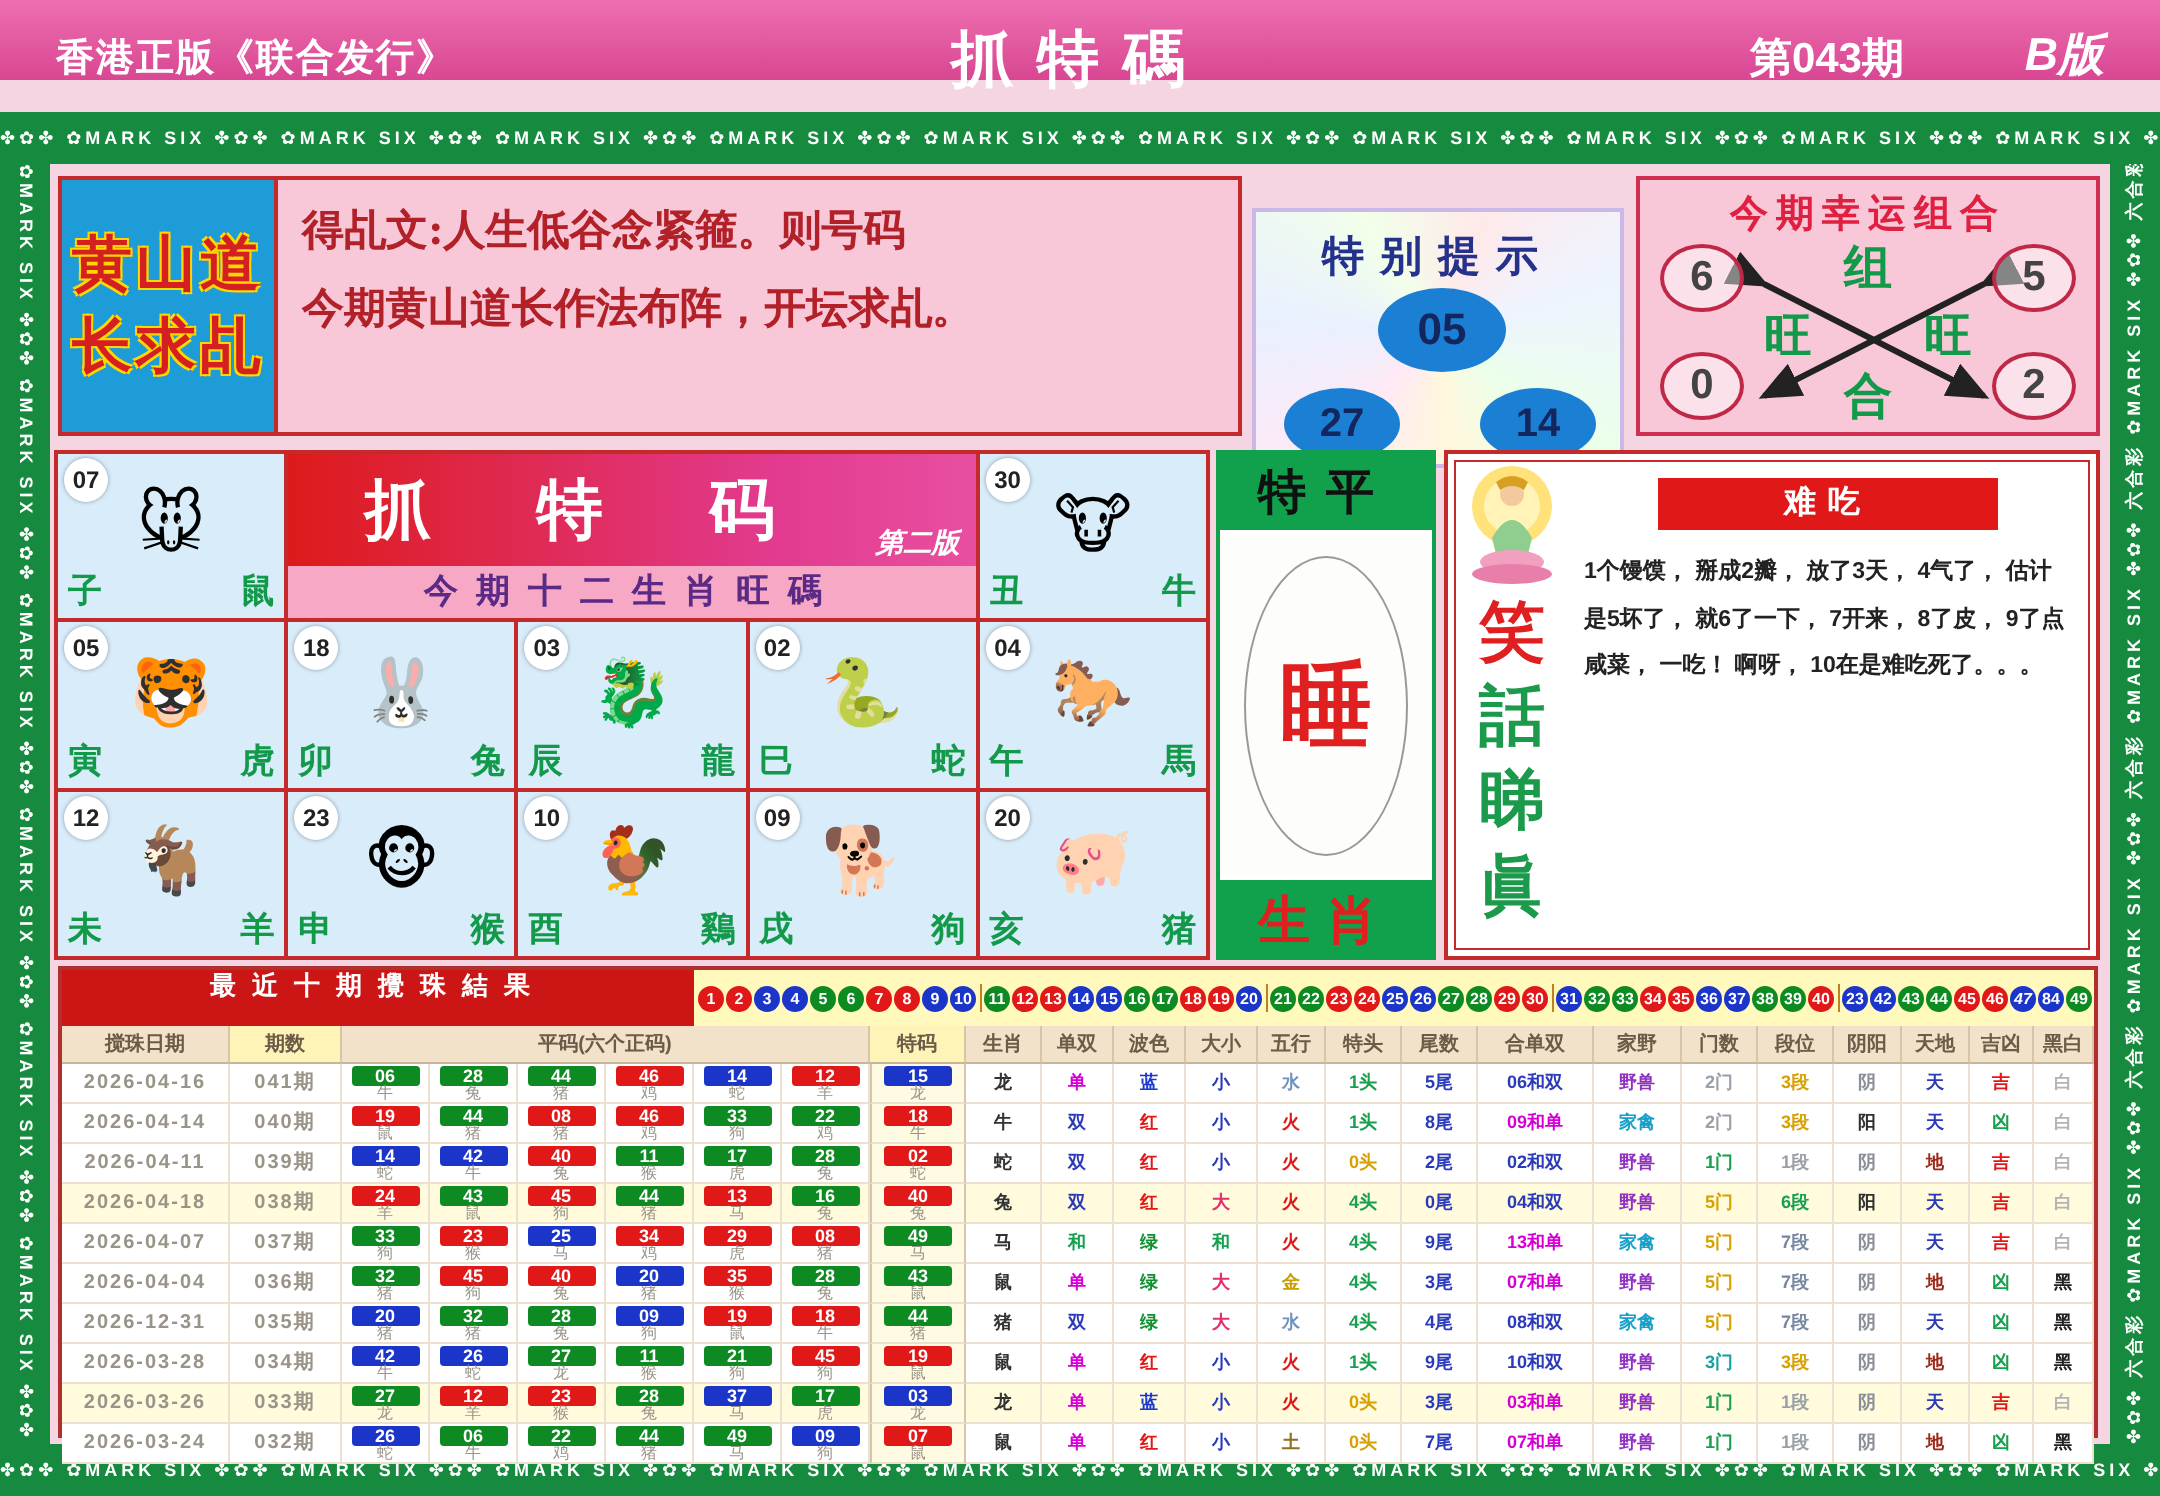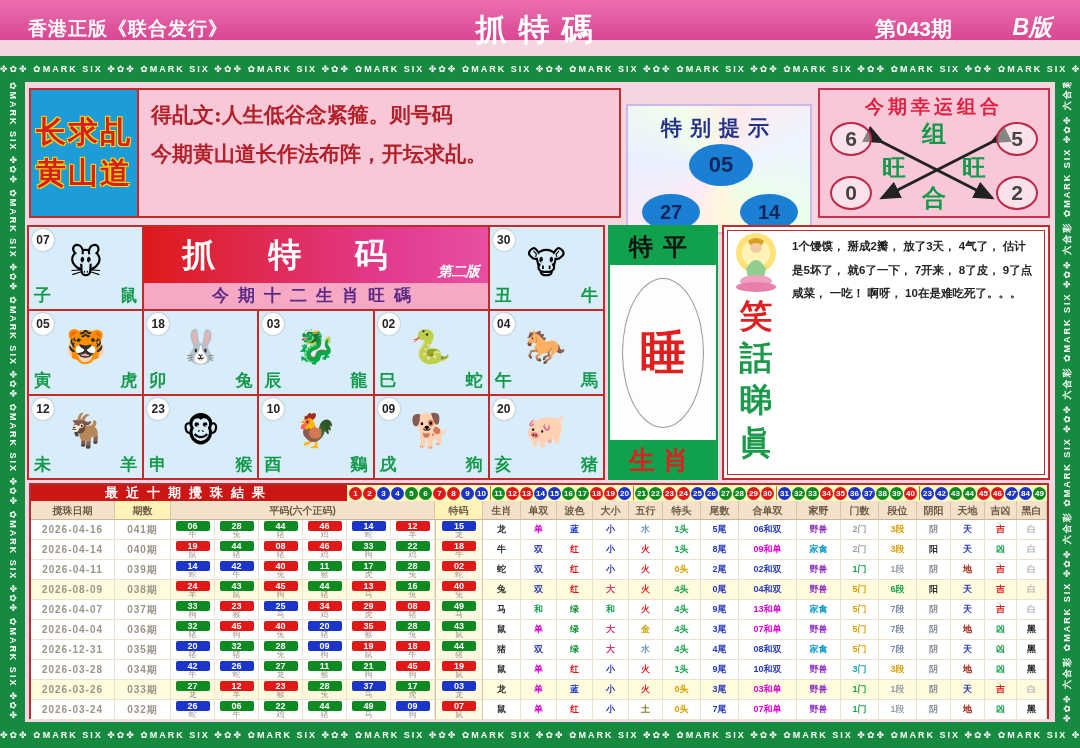--- a/index.html
+++ b/index.html
@@ -86,21 +86,21 @@
   .joke-chars{display:flex;flex-direction:column;align-items:center;}
   .joke-chars span{font-size:33px;font-weight:bold;color:#1a9a4a;line-height:1.28;
     font-family:"DejaVu Serif","Liberation Serif",serif;}
   .joke-chars span:first-child{color:#e02020;}
   .joke-main{flex:1;padding:8px 12px 0 4px;}
   .joke-title{width:170px;height:26px;margin:4px auto 10px auto;background:#e11818;color:#fff;
     font-size:16px;font-weight:bold;text-align:center;line-height:26px;letter-spacing:6px;}
   .joke-body{font-size:11.5px;font-weight:600;color:#222;line-height:2.05;}
   
   .rtable{position:absolute;left:4px;top:401px;width:1020px;height:236px;background:#fff;border:2px solid #b03030;}
-  .r-bannerrow{display:flex;height:16px;}
+  .r-bannerrow{display:flex;height:28px;}
   .r-banner{width:326px;background:#cc1616;color:#fff;font-size:13px;font-weight:bold;
     letter-spacing:8px;text-align:center;line-height:16px;}
   .r-balls{flex:1;background:#fff9be;display:flex;align-items:center;padding-left:2px;}
   .ball{width:13px;height:13px;border-radius:50%;color:#fff;font-size:8px;font-weight:bold;
     display:flex;align-items:center;justify-content:center;margin-right:1px;flex:none;}
   .ball-sep{width:1px;height:14px;background:#c08020;margin:0 1px;flex:none;}
   .tgrid{display:grid;grid-template-columns:84px 56px 44px 44px 44px 44px 44px 44px 48px 38px 36px 36px 36px 34px 38px 38px 58px 44px 38px 38px 34px 34px 32px 30px;}
   .thead{height:19px;background:#f2e2ca;}
   .thead .hcell{font-size:10px;font-weight:bold;color:#6b5b48;text-align:center;line-height:19px;
     border-right:1px solid #d8c4aa;border-bottom:1px solid #c8b498;overflow:hidden;white-space:nowrap;}
@@ -131,22 +131,22 @@
   </div>
 
   <div class="frame frame-top" id="frameTop">✤✿✤ ✿MARK SIX  ✤✿✤ ✿MARK SIX  ✤✿✤ ✿MARK SIX  ✤✿✤ ✿MARK SIX  ✤✿✤ ✿MARK SIX  ✤✿✤ ✿MARK SIX  ✤✿✤ ✿MARK SIX  ✤✿✤ ✿MARK SIX  ✤✿✤ ✿MARK SIX  ✤✿✤ ✿MARK SIX ✤✿✤</div>
   <div class="frame frame-bottom" id="frameBottom">✤✿✤ ✿MARK SIX  ✤✿✤ ✿MARK SIX  ✤✿✤ ✿MARK SIX  ✤✿✤ ✿MARK SIX  ✤✿✤ ✿MARK SIX  ✤✿✤ ✿MARK SIX  ✤✿✤ ✿MARK SIX  ✤✿✤ ✿MARK SIX  ✤✿✤ ✿MARK SIX  ✤✿✤ ✿MARK SIX ✤✿✤</div>
   <div class="frame frame-left" id="frameLeft">✿MARK SIX ✤✿✤  ✿MARK SIX ✤✿✤  ✿MARK SIX ✤✿✤  ✿MARK SIX ✤✿✤  ✿MARK SIX ✤✿✤  ✿MARK SIX ✤✿✤  ✿MARK SIX ✤✿✤  ✿MARK SIX ✤✿✤  ✿MARK SIX ✤✿✤</div>
   <div class="frame frame-right" id="frameRight">✤✿✤ 六合彩 ✿MARK SIX  ✤✿✤ 六合彩 ✿MARK SIX  ✤✿✤ 六合彩 ✿MARK SIX  ✤✿✤ 六合彩 ✿MARK SIX  ✤✿✤ 六合彩 ✿MARK SIX  ✤✿✤ 六合彩 ✿MARK SIX  ✤✿✤ 六合彩 ✿MARK SIX  ✤✿✤ 六合彩 ✿MARK SIX</div>
 
   <div class="content">
 
     <div class="oracle-side">
+      <div>黄山道</div>
       <div>长求乩</div>
-      <div>黄山道</div>
     </div>
     <div class="oracle-msg">
       <div>得乩文:人生低谷念紧箍。则号码</div>
       <div>今期黄山道长作法布阵，开坛求乩。</div>
     </div>
 
     <div class="tip-box">
       <div class="tip-title">特别提示</div>
       <div class="tip-ball tip-b0">05</div>
       <div class="tip-ball tip-b1">27</div>
@@ -278,20 +278,21 @@
           <ellipse cx="26" cy="56" rx="20" ry="5" fill="#e87faa"></ellipse>
         </svg>
         <div class="joke-chars" id="jokeChars">
             <span>笑</span>
             <span>話</span>
             <span>睇</span>
             <span>眞</span>
           </div>
       </div>
       <div class="joke-main">
+        <div class="joke-title">难吃</div>
         <div class="joke-body">1个馒馍， 掰成2瓣， 放了3天， 4气了， 估计是5坏了， 就6了一下， 7开来， 8了皮， 9了点咸菜， 一吃！ 啊呀， 10在是难吃死了。。。</div>
       </div>
     </div>
 
     <div class="rtable">
       <div class="r-bannerrow">
         <div class="r-banner">最近十期攪珠結果</div>
         <div class="r-balls" id="ballStrip">
             <span class="ball" style="background: rgb(224, 24, 24);">1</span>
             <span class="ball" style="background: rgb(224, 24, 24);">2</span>
@@ -505,21 +506,21 @@
             <div class="tcell c-an" style="color: rgb(42, 58, 184);">02和双</div>
             <div class="tcell c-an" style="color: rgb(144, 48, 192);">野兽</div>
             <div class="tcell c-an" style="color: rgb(24, 160, 80);">1门</div>
             <div class="tcell c-an" style="color: rgb(154, 160, 168);">1段</div>
             <div class="tcell c-an" style="color: rgb(138, 143, 152);">阴</div>
             <div class="tcell c-an" style="color: rgb(160, 40, 24);">地</div>
             <div class="tcell c-an" style="color: rgb(224, 24, 24);">吉</div>
             <div class="tcell c-an" style="color: rgb(180, 180, 180);">白</div>
           </div>
           <div class="tgrid trow hl">
-            <div class="tcell c-date">2026-08-09</div>
+            <div class="tcell c-date">2026-04-18</div>
             <div class="tcell c-date">038期</div>
             <div class="tcell c-num">
               <div class="numbox" style="background: rgb(224, 24, 24);">24</div>
               <div class="numz">羊</div>
             </div>
             <div class="tcell c-num">
               <div class="numbox" style="background: rgb(14, 138, 34);">43</div>
               <div class="numz">鼠</div>
             </div>
             <div class="tcell c-num">

